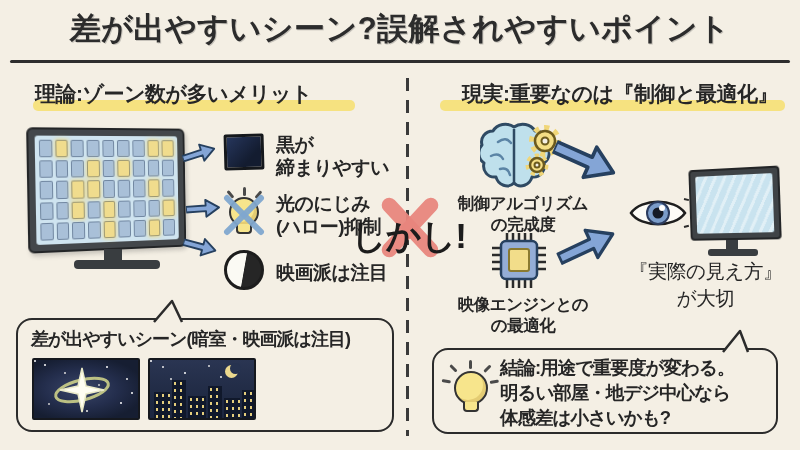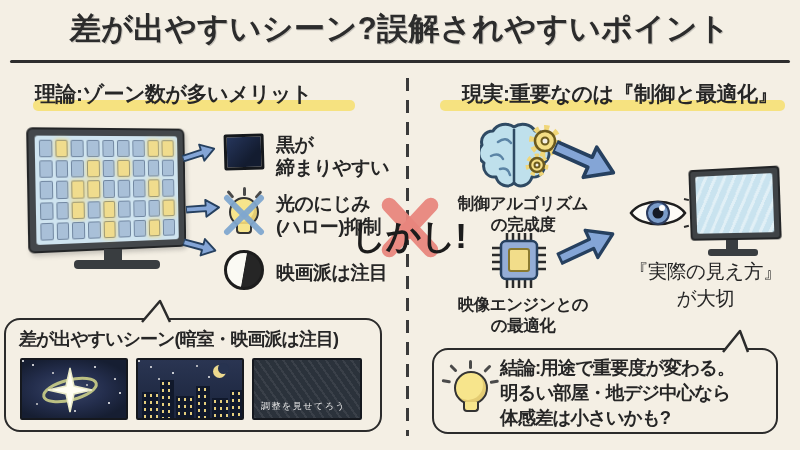--- a/index.html
+++ b/index.html
@@ -184,21 +184,21 @@
   <div class="benefit-label" style="left:276px;top:192px">
     <div>光のにじみ</div>
     <div>(ハロー)抑制</div>
   </div>
 
   <div class="icon-contrast"></div>
   <div class="benefit-label" style="left:276px;top:261px">
     <div>映画派は注目</div>
   </div>
 
-  <div class="bubble" style="left:4px;top:318px;width:378px;height:114px">
+  <div class="bubble" style="left:16px;top:318px;width:378px;height:114px">
     <svg class="abs" style="left:128px;top:-21px" width="46" height="24">
       <path d="M8 23 L26 2 L36 23" fill="#f4efe4" stroke="#2b2b2b" stroke-width="2.5" stroke-linejoin="round"></path>
     </svg>
     <div class="scenes-title">差が出やすいシーン(暗室・映画派は注目)</div>
 
     <div class="scene scene-galaxy" style="left:14px">
       <span class="stardots"></span>
       <svg width="104" height="58">
         <ellipse cx="48" cy="30" rx="27" ry="10" fill="none" stroke="#d6d98c" stroke-width="3" transform="rotate(-14 48 30)" opacity=".85"></ellipse>
         <path d="M48 8 L52 26 L70 30 L52 34 L48 52 L44 34 L26 30 L44 26 Z" fill="#fffef2" stroke="#eaeac8" stroke-width="1.5"></path>
@@ -210,23 +210,20 @@
       <div class="moon"></div>
       <div class="moon-mask"></div>
       <div class="bldg" style="left:4px;width:16px;height:26px"></div>
       <div class="bldg" style="left:22px;width:14px;height:38px"></div>
       <div class="bldg" style="left:38px;width:18px;height:22px"></div>
       <div class="bldg" style="left:58px;width:14px;height:32px"></div>
       <div class="bldg" style="left:74px;width:16px;height:20px"></div>
       <div class="bldg" style="left:92px;width:12px;height:28px"></div>
     </div>
 
-    <div class="scene scene-dark" style="left:246px;width:110px">
-      <div class="caption">調整を見せてろう</div>
-    </div>
   </div>
 
   <div class="abs xwrap">
     <div class="xbar" style="transform:rotate(47deg)"></div>
     <div class="xbar" style="transform:rotate(-47deg)"></div>
     <div class="however">しかし!</div>
   </div>
 
   <div class="hlbar" style="left:440px;top:100px;width:345px"></div>
   <div class="sec-head" style="left:462px;top:80px">現実:重要なのは『制御と最適化』</div>

